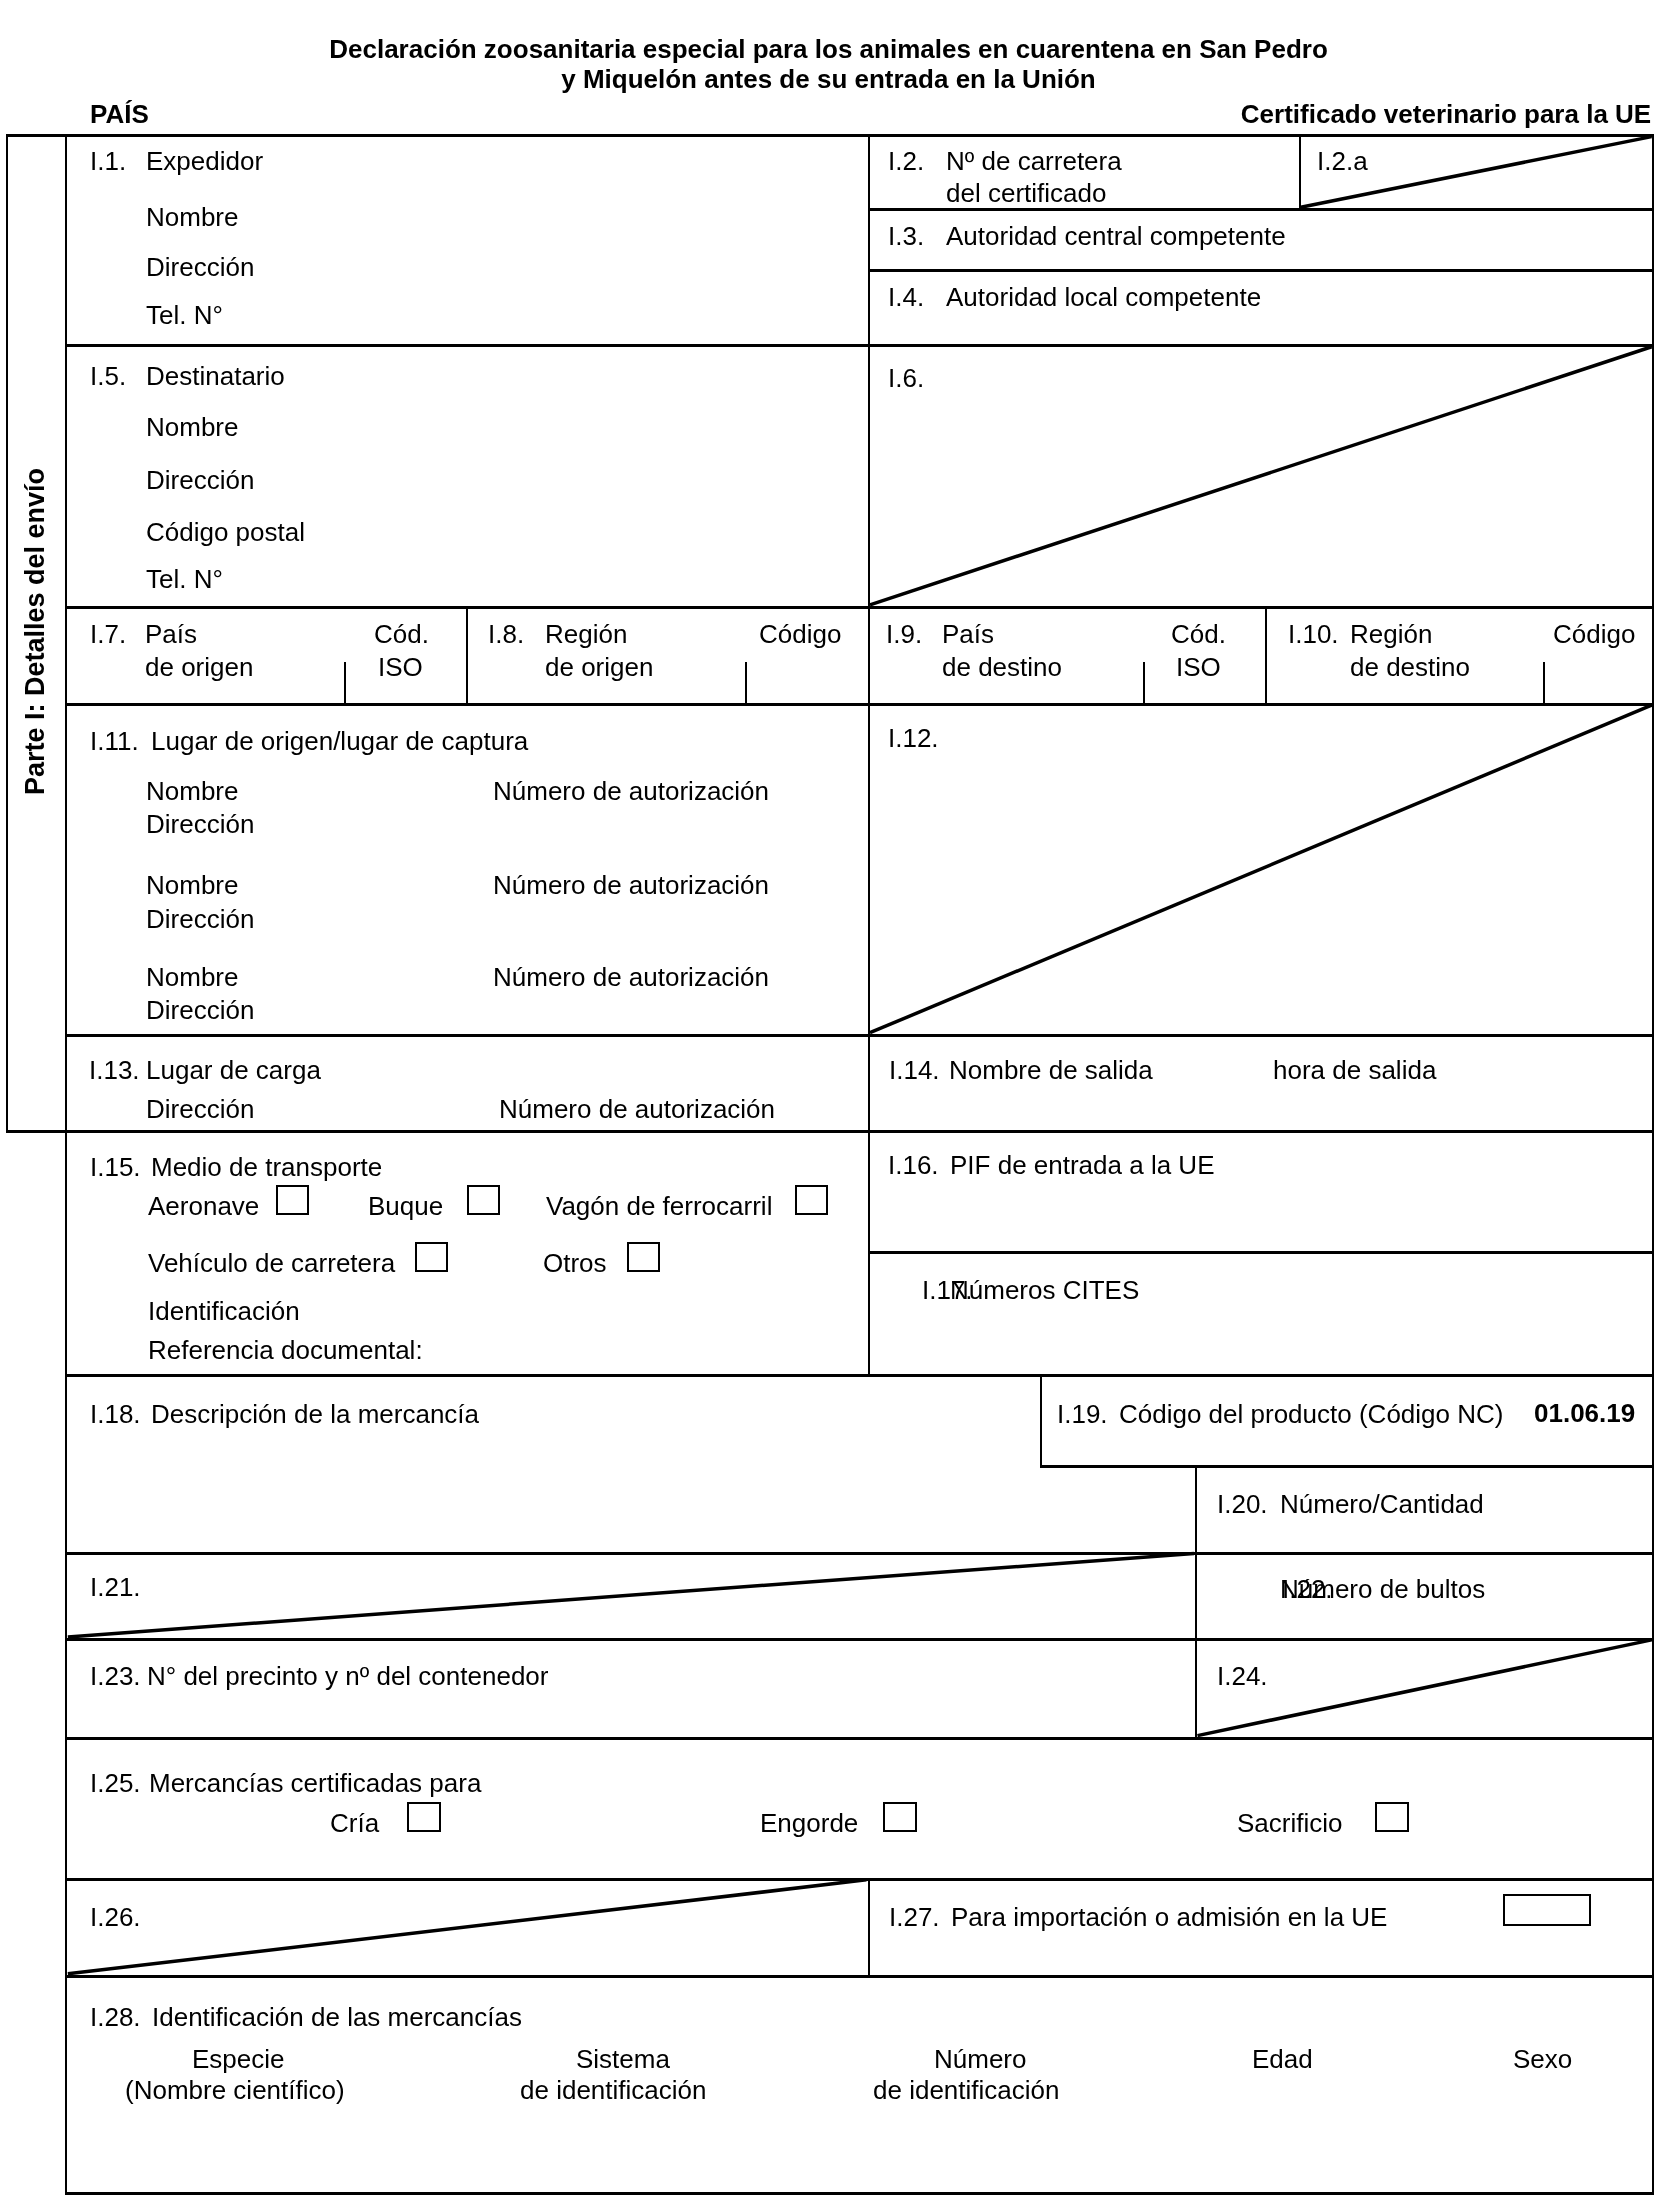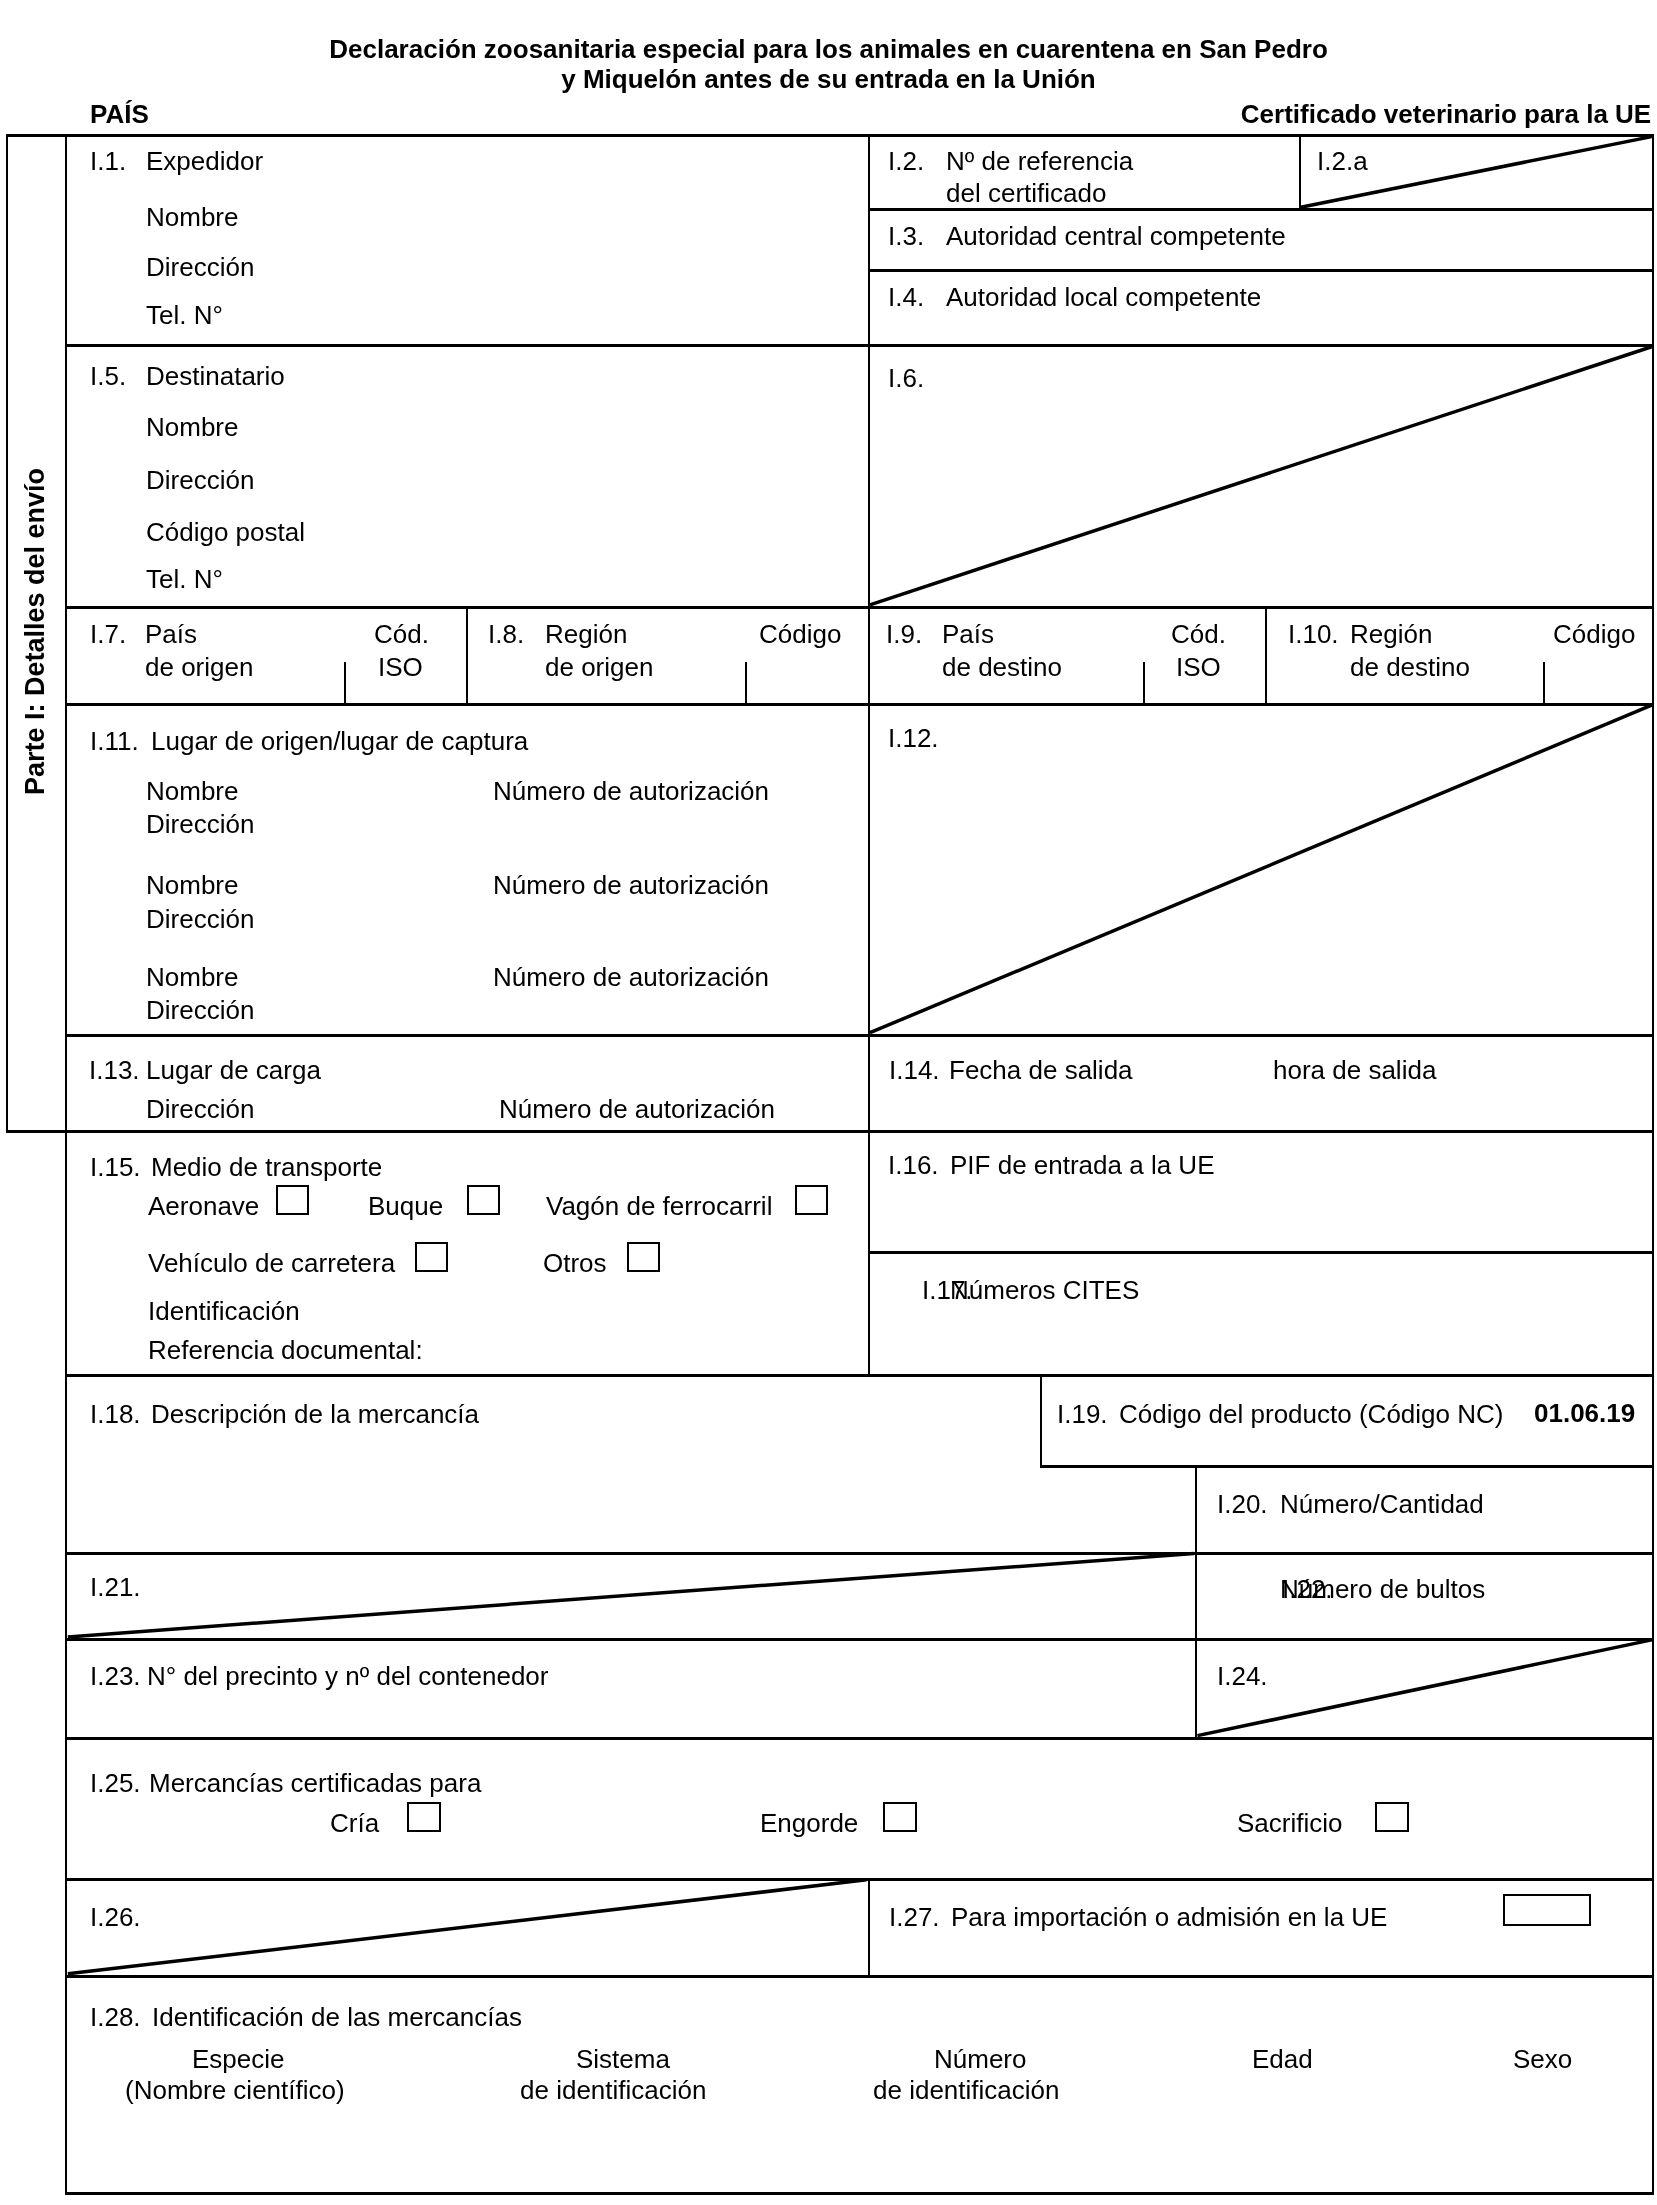--- a/index.html
+++ b/index.html
@@ -76,21 +76,21 @@
     </g>
   </svg>
 
   <div class="t" style="left:90px;top:147px">I.1.</div>
   <div class="t" style="left:146px;top:147px">Expedidor</div>
   <div class="t" style="left:146px;top:203px">Nombre</div>
   <div class="t" style="left:146px;top:253px">Dirección</div>
   <div class="t" style="left:146px;top:301px">Tel. N°</div>
 
   <div class="t" style="left:888px;top:147px">I.2.</div>
-  <div class="t" style="left:946px;top:147px">Nº de referencia</div>
+  <div class="t" style="left:946px;top:147px">Nº de carretera</div>
   <div class="t" style="left:946px;top:179px">del certificado</div>
   <div class="t" style="left:1317px;top:147px">I.2.a</div>
 
   <div class="t" style="left:888px;top:222px">I.3.</div>
   <div class="t" style="left:946px;top:222px">Autoridad central competente</div>
   <div class="t" style="left:888px;top:283px">I.4.</div>
   <div class="t" style="left:946px;top:283px">Autoridad local competente</div>
 
   <div class="t" style="left:90px;top:362px">I.5.</div>
   <div class="t" style="left:146px;top:362px">Destinatario</div>
@@ -135,21 +135,21 @@
   <div class="t" style="left:493px;top:963px">Número de autorización</div>
   <div class="t" style="left:146px;top:996px">Dirección</div>
 
   <div class="t" style="left:888px;top:724px">I.12.</div>
 
   <div class="t" style="left:89px;top:1056px">I.13.</div>
   <div class="t" style="left:146px;top:1056px">Lugar de carga</div>
   <div class="t" style="left:146px;top:1095px">Dirección</div>
   <div class="t" style="left:499px;top:1095px">Número de autorización</div>
   <div class="t" style="left:889px;top:1056px">I.14.</div>
-  <div class="t" style="left:949px;top:1056px">Fecha de salida</div>
+  <div class="t" style="left:949px;top:1056px">Nombre de salida</div>
   <div class="t" style="left:1273px;top:1056px">hora de salida</div>
 
   <div class="t" style="left:90px;top:1153px">I.15.</div>
   <div class="t" style="left:151px;top:1153px">Medio de transporte</div>
   <div class="t" style="left:148px;top:1192px">Aeronave</div>
   <div class="cb" style="left:276px;top:1185px;width:33px;height:30px"></div>
   <div class="t" style="left:368px;top:1192px">Buque</div>
   <div class="cb" style="left:467px;top:1185px;width:33px;height:30px"></div>
   <div class="t" style="left:546px;top:1192px">Vagón de ferrocarril</div>
   <div class="cb" style="left:795px;top:1185px;width:33px;height:30px"></div>

